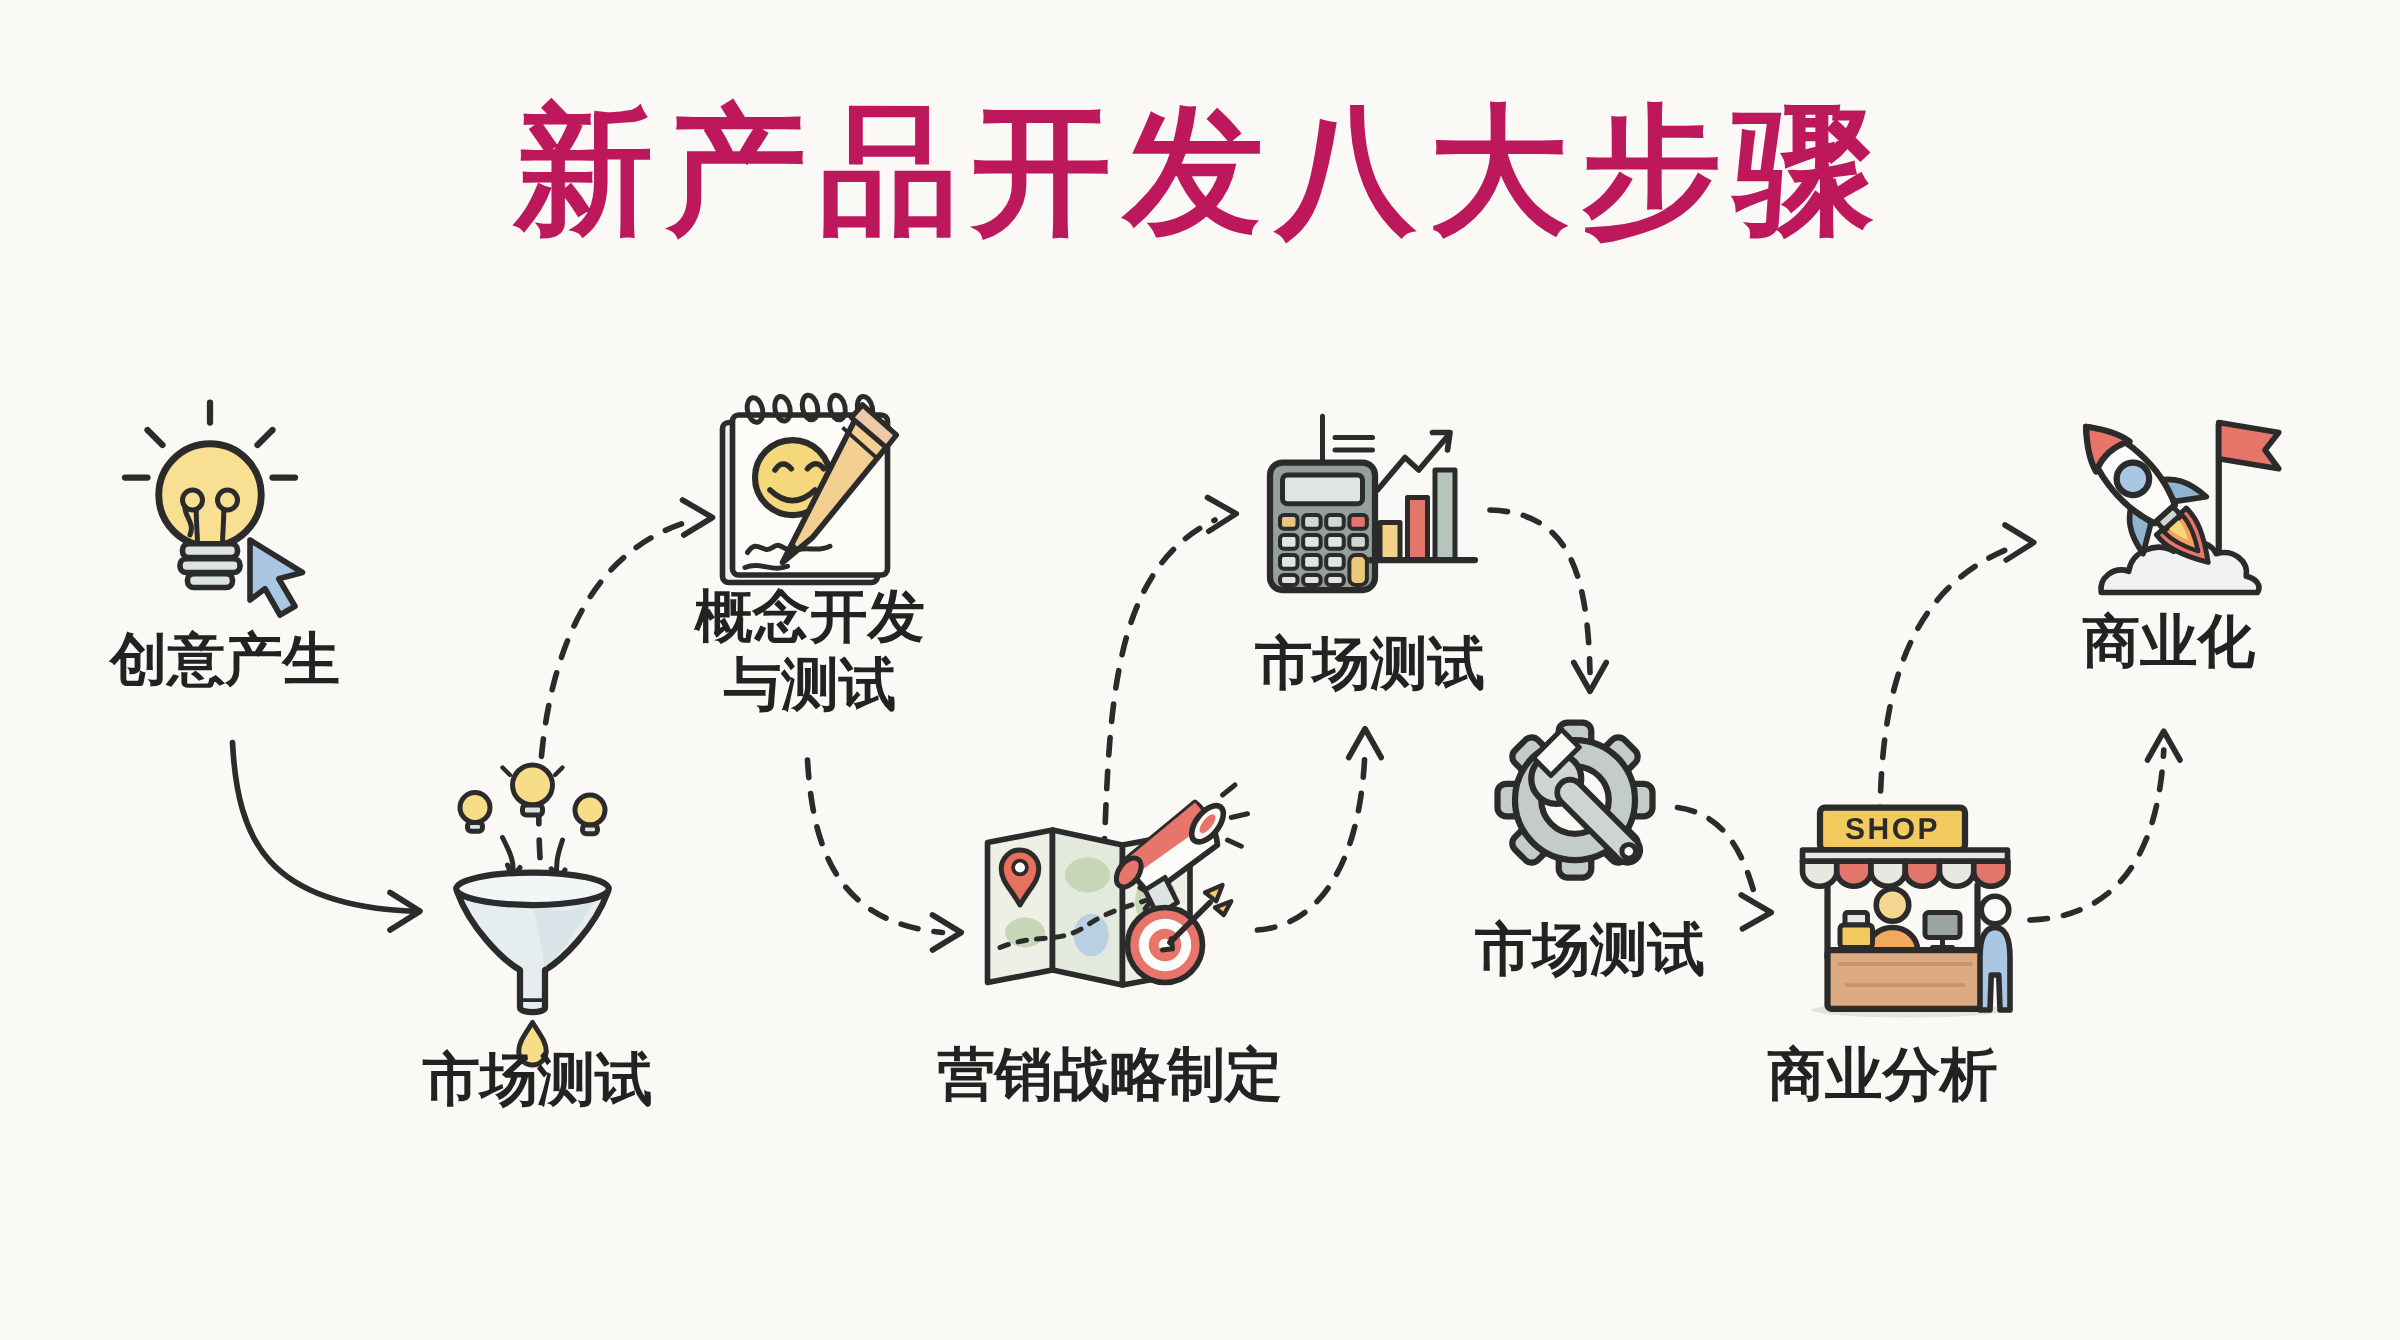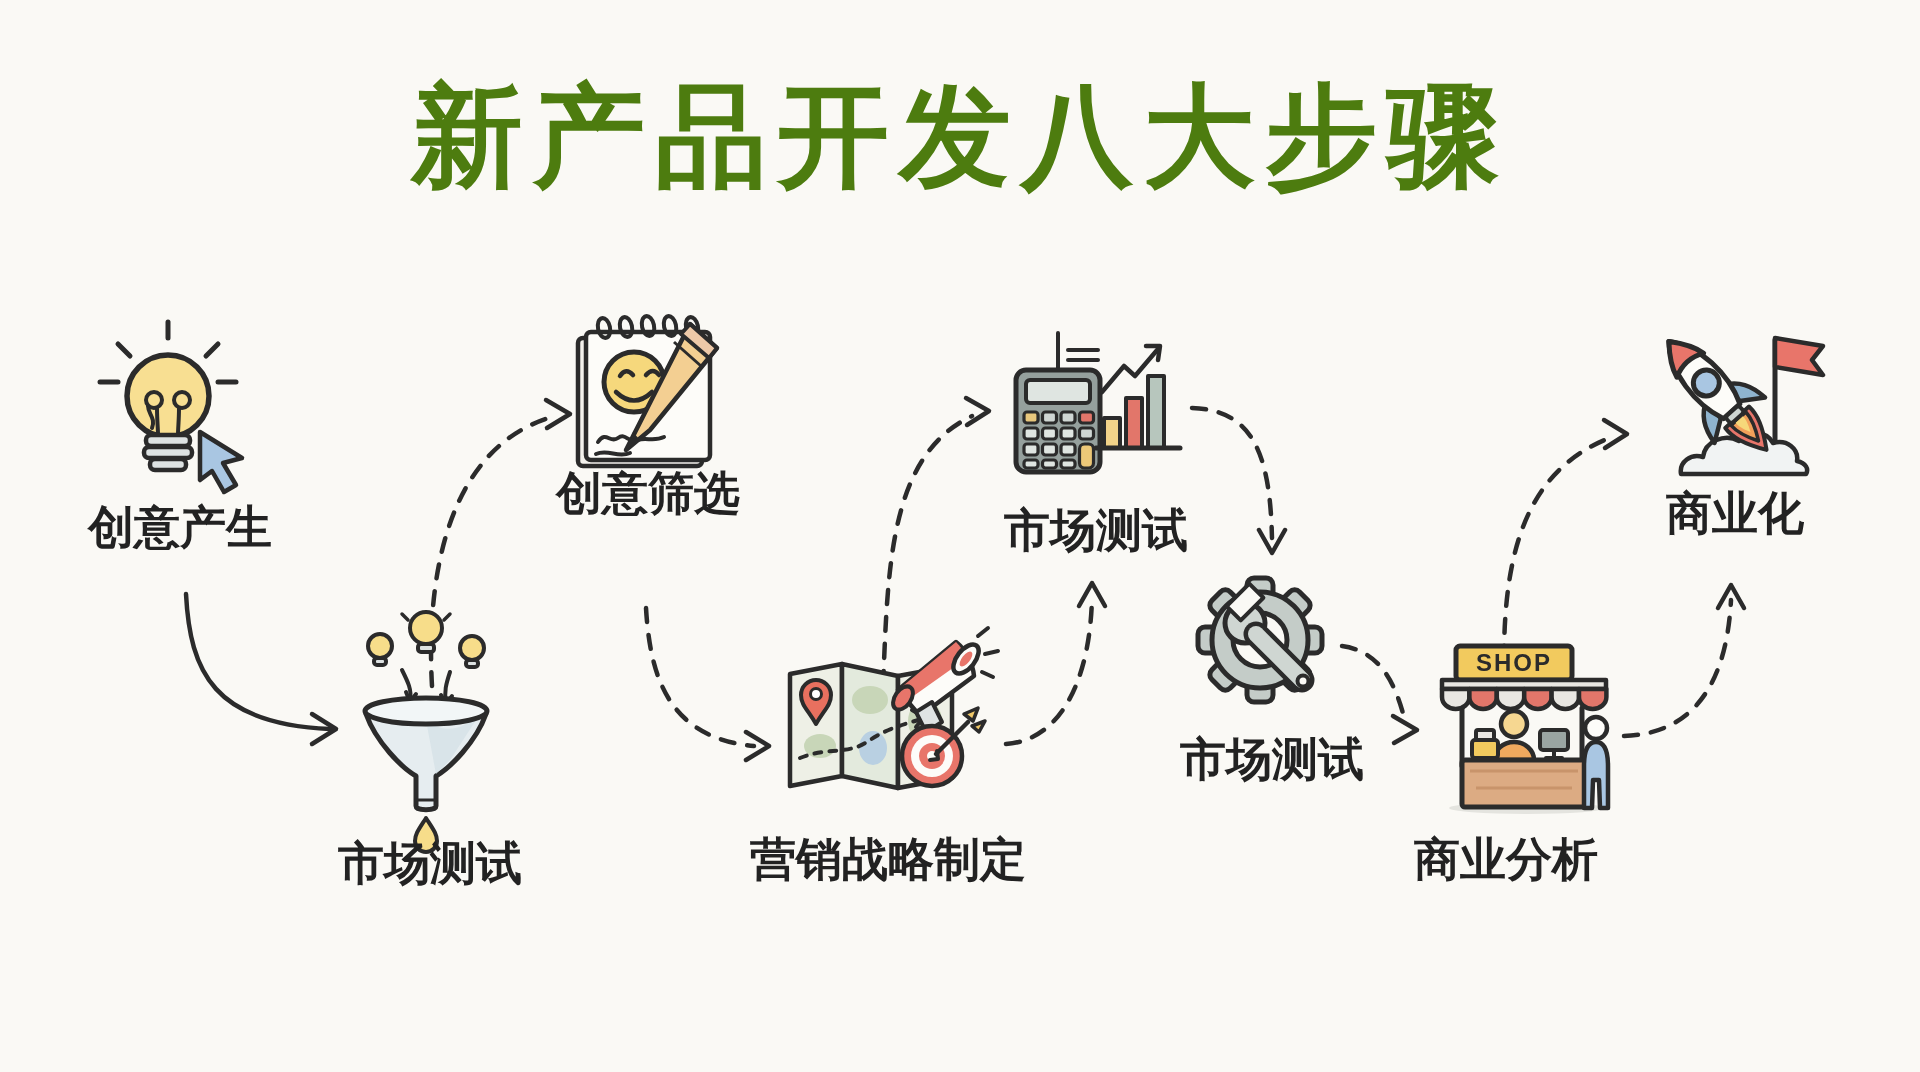--- a/index.html
+++ b/index.html
@@ -4,21 +4,21 @@
 <style>
   html,body{margin:0;padding:0;background:#e8e8e8;}
   .canvas{
     position:relative;width:1920px;height:1072px;overflow:hidden;
     background:#faf9f5;
     font-family:"Liberation Sans","DejaVu Sans",sans-serif;
     color:#1f1f1f;
   }
   .title{
     position:absolute;left:0;right:0;top:62px;text-align:center;
-    font-size:112px;font-weight:700;letter-spacing:10px;color:#4d7c0f;
+    font-size:112px;font-weight:700;letter-spacing:10px;color:#be185d;
   }
   .step-label{
     position:absolute;transform:translateX(-50%);
     font-size:46px;font-weight:700;color:#222;white-space:nowrap;
     text-align:center;line-height:1.18;
   }
   .icon{position:absolute;}
   svg{display:block;overflow:visible;}
   .outline{stroke:#2b2b2b;stroke-linecap:round;stroke-linejoin:round;}
   .arrows-layer{position:absolute;left:0;top:0;width:1920px;height:1072px;}
@@ -156,21 +156,22 @@
       <g>
         <path d="M130,4 L157,28 L90,110 L66,130 Z" fill="#f3cf92" class="outline" stroke-width="4.5"></path>
         <path d="M130,4 L157,28 L149,38 L121,14 Z" fill="#edc9a8" class="outline" stroke-width="4"></path>
         <path d="M66,130 L79,119 L73,112 Z" fill="#2b2b2b"></path>
         <path d="M114,22 l27,24" stroke="#2b2b2b" stroke-width="3" fill="none"></path>
       </g>
       <path d="M38,122 c8,-12 12,2 20,-4 c8,-6 10,6 20,2 c8,-3 16,2 26,-3" fill="none" class="outline" stroke-width="4"></path>
       <path d="M36,134 c12,-5 22,4 34,-1" fill="none" class="outline" stroke-width="4"></path>
     </svg>
     <div class="step-label" style="left:648px;top:466px">
-      <div>创意筛选</div>
+      <div>概念开发</div>
+      <div>与测试</div>
     </div>
   </div>
 
   <div>
     <svg class="icon" style="left:770px;top:626px" width="215" height="172" viewBox="0 0 215 172">
 
       <g>
         <polygon points="20,48 72,38 72,150 20,160" fill="#eef0e6" class="outline" stroke-width="4.5"></polygon>
         <polygon points="72,38 128,50 128,162 72,150" fill="#e3eadd" class="outline" stroke-width="4.5"></polygon>
         <polygon points="128,50 182,40 182,152 128,162" fill="#eef0e6" class="outline" stroke-width="4.5"></polygon>

